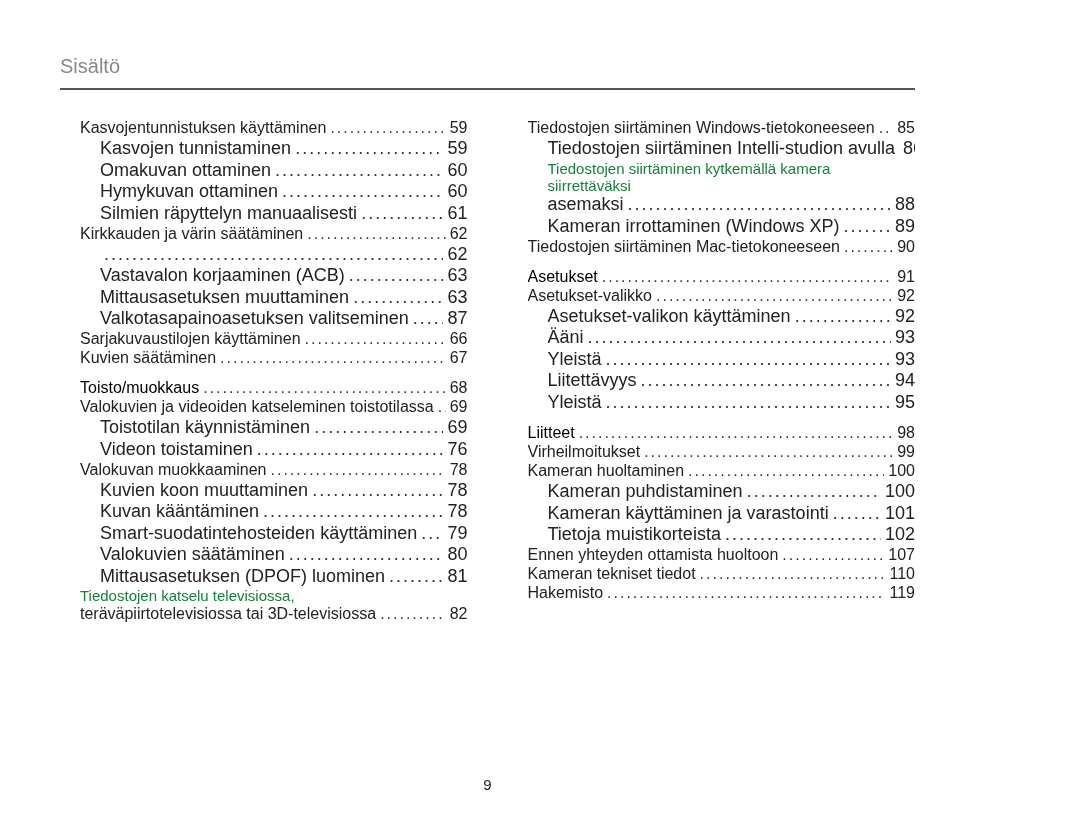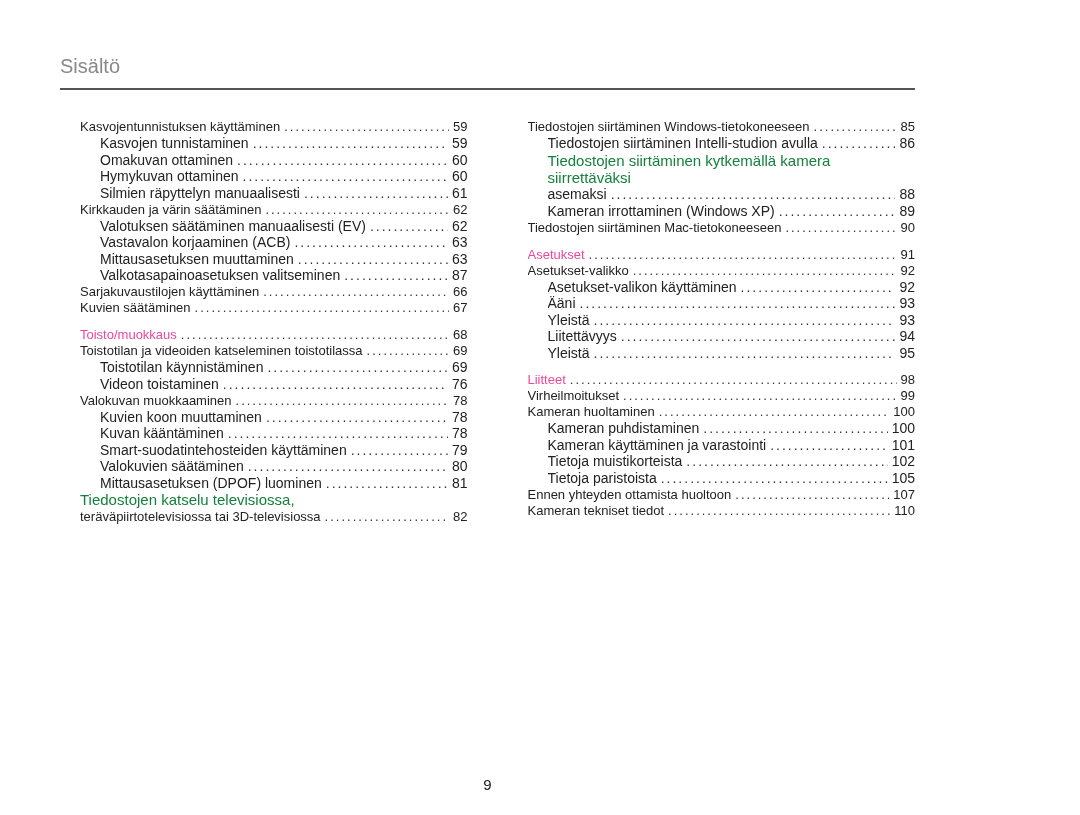--- a/index.html
+++ b/index.html
@@ -40,23 +40,23 @@
     }
 
     .toc-line {
       display: flex;
       align-items: baseline;
       white-space: nowrap;
       overflow: hidden;
       font-size: 15px;
       color: #222;
     }
-    .level1 { margin-left: 0px; font-size: 13px;  margin-top: 1px; margin-bottom: 1px;}
-    .level2 { margin-left: 20px; font-size: 14px; margin-top: 0.5px; margin-bottom: 0.5px;}
-    .section-link { color: #ec4899; }
+    .level1 { margin-left: 0px; font-size: 16px;  margin-top: 1px; margin-bottom: 1px;}
+    .level2 { margin-left: 20px; font-size: 18px; margin-top: 0.5px; margin-bottom: 0.5px;}
+    .section-link { color: #000000; }
     .multiline-title { display: block; margin-left: 0px; font-size:15px; color:#15803d; }
 
     .toc-title { flex: 0 1 auto; }
     .leader {
       flex: 1 1 auto;
       overflow: hidden;
       margin: 0 4px;
     }
     .leader::after {
       content: ".....................................................................................................................................................................................................................................................";
@@ -107,21 +107,20 @@
           <span class="toc-title">Silmien räpyttelyn manuaalisesti</span>
           <span class="leader"></span>
           <span class="toc-page">61</span>
         </div>
         <div class="toc-line level1">
           <span class="toc-title">Kirkkauden ja värin säätäminen</span>
           <span class="leader"></span>
           <span class="toc-page">62</span>
         </div>
         <div class="toc-line level2">
-          <span class="toc-title">Valotuksen säätäminen manuaalisesti (EV)</span>
           <span class="leader"></span>
           <span class="toc-page">62</span>
         </div>
         <div class="toc-line level2">
           <span class="toc-title">Vastavalon korjaaminen (ACB)</span>
           <span class="leader"></span>
           <span class="toc-page">63</span>
         </div>
         <div class="toc-line level2">
           <span class="toc-title">Mittausasetuksen muuttaminen</span>
@@ -143,21 +142,21 @@
           <span class="leader"></span>
           <span class="toc-page">67</span>
         </div>
         <div class="spacer"></div>
         <div class="toc-line level1">
           <span class="toc-title section-link">Toisto/muokkaus</span>
           <span class="leader"></span>
           <span class="toc-page">68</span>
         </div>
         <div class="toc-line level1">
-          <span class="toc-title">Toistotilan ja videoiden katseleminen toistotilassa</span>
+          <span class="toc-title">Valokuvien ja videoiden katseleminen toistotilassa</span>
           <span class="leader"></span>
           <span class="toc-page">69</span>
         </div>
         <div class="toc-line level2">
           <span class="toc-title">Toistotilan käynnistäminen</span>
           <span class="leader"></span>
           <span class="toc-page">69</span>
         </div>
         <div class="toc-line level2">
           <span class="toc-title">Videon toistaminen</span>
@@ -288,31 +287,31 @@
         <div class="toc-line level2">
           <span class="toc-title">Kameran käyttäminen ja varastointi</span>
           <span class="leader"></span>
           <span class="toc-page">101</span>
         </div>
         <div class="toc-line level2">
           <span class="toc-title">Tietoja muistikorteista</span>
           <span class="leader"></span>
           <span class="toc-page">102</span>
         </div>
-        <div class="toc-line level2">
-          <span class="toc-title">Tietoja paristoista</span>
-          <span class="leader"></span>
-          <span class="toc-page">105</span>
-        </div>
         <div class="toc-line level1">
           <span class="toc-title">Ennen yhteyden ottamista huoltoon</span>
           <span class="leader"></span>
           <span class="toc-page">107</span>
         </div>
         <div class="toc-line level1">
           <span class="toc-title">Kameran tekniset tiedot</span>
           <span class="leader"></span>
           <span class="toc-page">110</span>
+        </div>
+        <div class="toc-line level1">
+          <span class="toc-title">Hakemisto</span>
+          <span class="leader"></span>
+          <span class="toc-page">119</span>
         </div>
       </div>
   </div>
   <div class="page-number">9</div>
 </div>
 
 </body></html>

